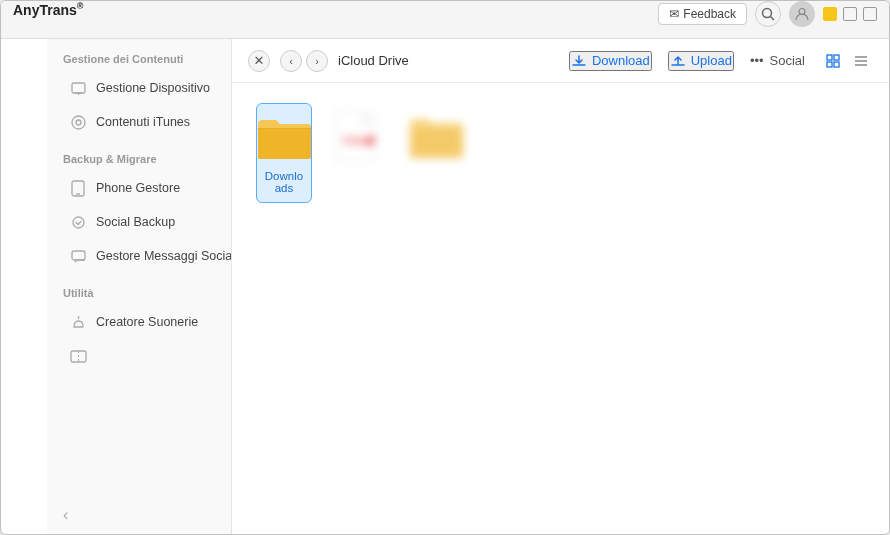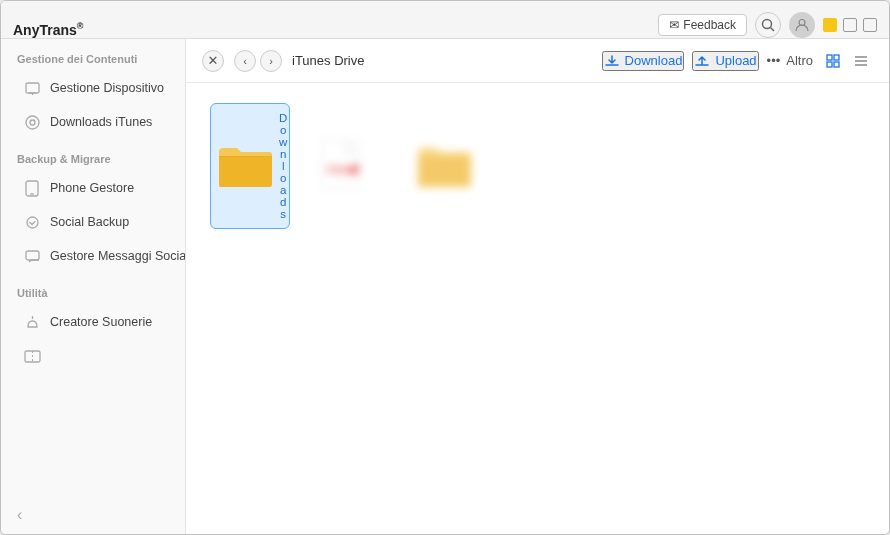--- a/index.html
+++ b/index.html
@@ -18,21 +18,21 @@
       border: 1px solid #c0c0c0;
       border-radius: 6px;
       overflow: hidden;
       display: flex;
       flex-direction: column;
       box-shadow: 0 4px 20px rgba(0,0,0,0.15);
     }
     
     .titlebar {
       display: flex;
-      align-items: flex-end;
+      align-items: flex-start;
       justify-content: space-between;
       height: 38px;
       background: #f5f5f5;
       border-bottom: 1px solid #ddd;
       padding: 0 12px;
       flex-shrink: 0;
     }
     .titlebar-left {
       display: flex;
       align-items: center;
@@ -105,20 +105,21 @@
       align-items: center;
     }
     .wc-min { background: #f5c518; }
     .wc-max { background: none; border: 1px solid #999; border-radius: 2px; width: 14px; height: 14px; cursor: pointer; }
     .wc-close { background: none; border: 1px solid #999; border-radius: 2px; width: 14px; height: 14px; cursor: pointer; }
     
     .main-layout {
       display: flex;
       flex: 1;
       overflow: hidden;
+      padding-left: 46px;
     }
     
     .sidebar {
       width: 185px;
       background: #f9f9f9;
       border-right: 1px solid #e5e5e5;
       display: flex;
       flex-direction: column;
       overflow-y: auto;
       flex-shrink: 0;
@@ -212,21 +213,21 @@
     }
     .location-text {
       font-size: 13px;
       color: #333;
       font-weight: 500;
       flex: 1;
     }
     .toolbar-actions {
       display: flex;
       align-items: center;
-      gap: 8px;
+      gap: 16px;
     }
     .action-btn {
       display: flex;
       align-items: center;
       gap: 5px;
       color: #1a73e8;
       font-size: 13px;
       cursor: pointer;
       font-weight: 500;
     }
@@ -260,23 +261,24 @@
       flex: 1;
       padding: 20px 24px;
       display: flex;
       flex-wrap: wrap;
       gap: 20px;
       align-content: flex-start;
       overflow-y: auto;
     }
     .file-item {
       display: flex;
+      flex-direction: column;
       align-items: center;
       gap: 6px;
-      width: 80px;
+      width: 56px;
       cursor: pointer;
       padding: 8px 6px;
       border-radius: 6px;
     }
     .file-item.selected {
       background: #ddeeff;
       border: 1.5px solid #5aadff;
     }
     .file-icon {
       width: 56px;
@@ -358,21 +360,21 @@
       </div>
 
 
       <div class="sidebar-item">
         <div class="sidebar-item-icon">
           <svg width="17" height="17" viewBox="0 0 17 17">
               <circle cx="8.5" cy="8.5" r="6.5" stroke="#aaa" stroke-width="1.3" fill="none"></circle>
               <circle cx="8.5" cy="8.5" r="2.5" stroke="#aaa" stroke-width="1.3" fill="none"></circle>
             </svg>
         </div>
-        <span class="sidebar-item-label">Downloads iTunes</span>
+        <span class="sidebar-item-label">Contenuti iTunes</span>
       </div>
 
       <div class="sidebar-section-label">Backup &amp; Migrare</div>
 
       <div class="sidebar-item">
         <div class="sidebar-item-icon">
           <svg width="14" height="17" viewBox="0 0 14 17">
               <rect x="1" y="1" width="12" height="15" rx="2" stroke="#aaa" stroke-width="1.3" fill="none"></rect>
               <line x1="5" y1="14" x2="9" y2="14" stroke="#aaa" stroke-width="1.3"></line>
             </svg>
@@ -435,37 +437,37 @@
           <span>✕</span>
         </button>
         <div class="nav-btns">
           <button class="nav-btn">
             <span>‹</span>
           </button>
           <button class="nav-btn">
             <span>›</span>
           </button>
         </div>
-        <span class="location-text">iTunes Drive</span>
+        <span class="location-text">iCloud Drive</span>
         <div class="toolbar-actions">
           <button class="action-btn">
             <svg width="16" height="16" viewBox="0 0 16 16">
                 <path d="M2 12h12M8 3v7M5 7l3 3 3-3" stroke="#1a73e8" stroke-width="1.5" fill="none" stroke-linecap="round"></path>
               </svg>
             <span>Download</span>
           </button>
           <button class="action-btn">
             <svg width="16" height="16" viewBox="0 0 16 16">
                 <path d="M2 12h12M8 11V4M5 7l3-3 3 3" stroke="#1a73e8" stroke-width="1.5" fill="none" stroke-linecap="round"></path>
               </svg>
             <span>Upload</span>
           </button>
           <div class="action-more">
             <span>•••</span>
-            <span style="margin-left:3px;">Altro</span>
+            <span style="margin-left:3px;">Social</span>
           </div>
           <div class="view-btns">
             <button class="view-btn active">
               <svg width="16" height="16" viewBox="0 0 16 16">
                   <rect x="2" y="2" width="5" height="5" stroke="#1a73e8" stroke-width="1.3" fill="none"></rect>
                   <rect x="9" y="2" width="5" height="5" stroke="#1a73e8" stroke-width="1.3" fill="none"></rect>
                   <rect x="2" y="9" width="5" height="5" stroke="#1a73e8" stroke-width="1.3" fill="none"></rect>
                   <rect x="9" y="9" width="5" height="5" stroke="#1a73e8" stroke-width="1.3" fill="none"></rect>
                 </svg>
             </button>

